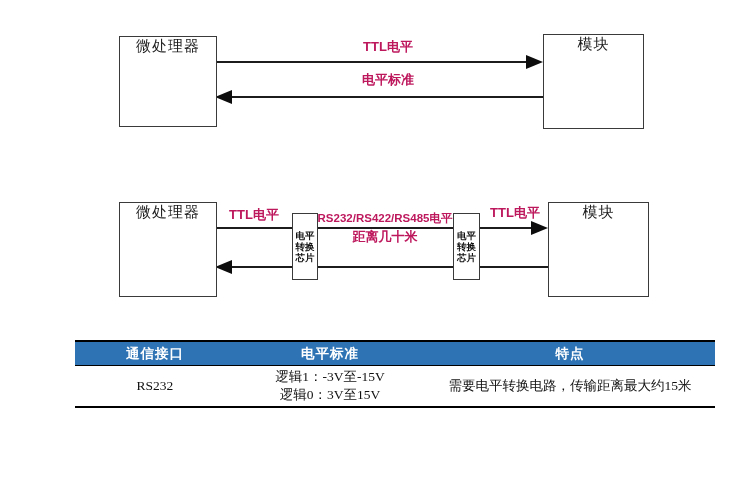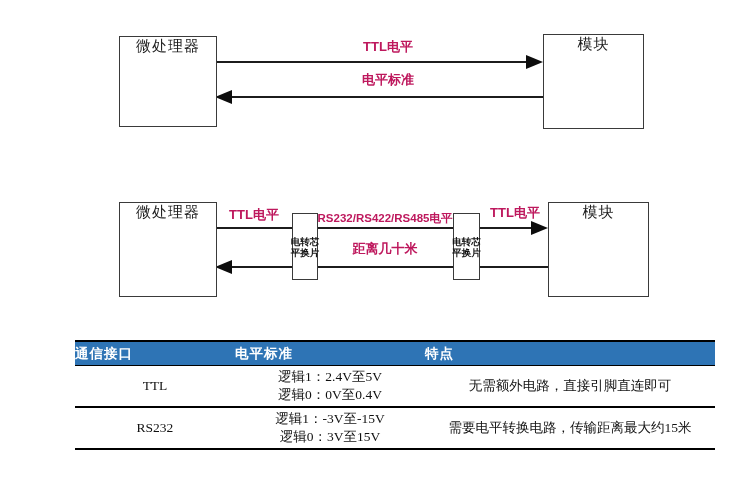--- a/index.html
+++ b/index.html
@@ -24,38 +24,38 @@
     border-top:7px solid transparent; border-bottom:7px solid transparent;
     border-right:17px solid #0d0d0d;
   }
   .dlabel {
     position:absolute; text-align:center; font-weight:600; color:#be185d;
     font-size:13px; z-index:2; white-space:nowrap;
   }
   .dlabel.small { font-size:11.5px;text-align:center; }
   .chip {
     position:absolute; border:1.3px solid #3a3a3a; background:#ffffff;
-    display:flex; flex-direction:row; align-items:center; justify-content:center;
+    display:flex; flex-direction:column; align-items:center; justify-content:center;
     font-size:9.5px; line-height:11px; font-weight:600; color:#111; z-index:4;
   }
   
   .cmp-table {
     position:absolute; left:75px; top:340px; width:640px;
     border-collapse:collapse; table-layout:fixed;
     font-family:"Liberation Serif","DejaVu Serif",serif;
     font-size:13.5px; color:#111;
     border-top:2.5px solid #000; border-bottom:2.5px solid #000;
   }
   .cmp-table col.c1 { width:160px; }
   .cmp-table col.c2 { width:190px; }
   .cmp-table col.c3 { width:290px; }
   .cmp-table thead th {
     background:#2E74B5; color:#ffffff; height:23px; font-weight:bold;
     font-size:13.5px; border-bottom:1.5px solid #000; letter-spacing:1px;
-    text-align:left; padding:0;
+    text-align:center; padding:0;
   }
   .cmp-table tbody td {
     text-align:center; vertical-align:middle;
     border-bottom:2px solid #000; padding:2px 0; height:36px;
   }
   .cmp-table tbody tr:last-child td { border-bottom:none; }
   .lvl-line { line-height:18px; }
 </style>
 </head>
 <body>
@@ -100,47 +100,39 @@
       <span>芯片</span>
     </div>
     <div class="chip" style="left:453px; top:213px; width:25px; height:65px;">
       <span>电平</span>
       <span>转换</span>
       <span>芯片</span>
     </div>
 
     <div class="dlabel" style="left:214px; top:206px; width:80px;">TTL电平</div>
     <div class="dlabel small" style="left:300px; top:211px; width:170px;">RS232/RS422/RS485电平</div>
-    <div class="dlabel" style="left:335px; top:240px; width:100px;">距离几十米</div>
+    <div class="dlabel" style="left:335px; top:228px; width:100px;">距离几十米</div>
     <div class="dlabel" style="left:475px; top:204px; width:80px;">TTL电平</div>
   </div>
 
   <table class="cmp-table">
     <colgroup>
         <col class="c1">
         <col class="c2">
         <col class="c3">
       </colgroup>
     <thead>
       <tr>
         <th>通信接口</th>
         <th>电平标准</th>
         <th>特点</th>
       </tr>
     </thead>
     <tbody>
       <tr>
-        <td>TTL</td>
-        <td>
-          <div class="lvl-line">逻辑1：2.4V至5V</div>
-          <div class="lvl-line">逻辑0：0V至0.4V</div>
-        </td>
-        <td>无需额外电路，直接引脚直连即可</td>
-      </tr>
-      <tr>
         <td>RS232</td>
         <td>
           <div class="lvl-line">逻辑1：-3V至-15V</div>
           <div class="lvl-line">逻辑0：3V至15V</div>
         </td>
         <td>需要电平转换电路，传输距离最大约15米</td>
       </tr>
     </tbody>
   </table>
 

